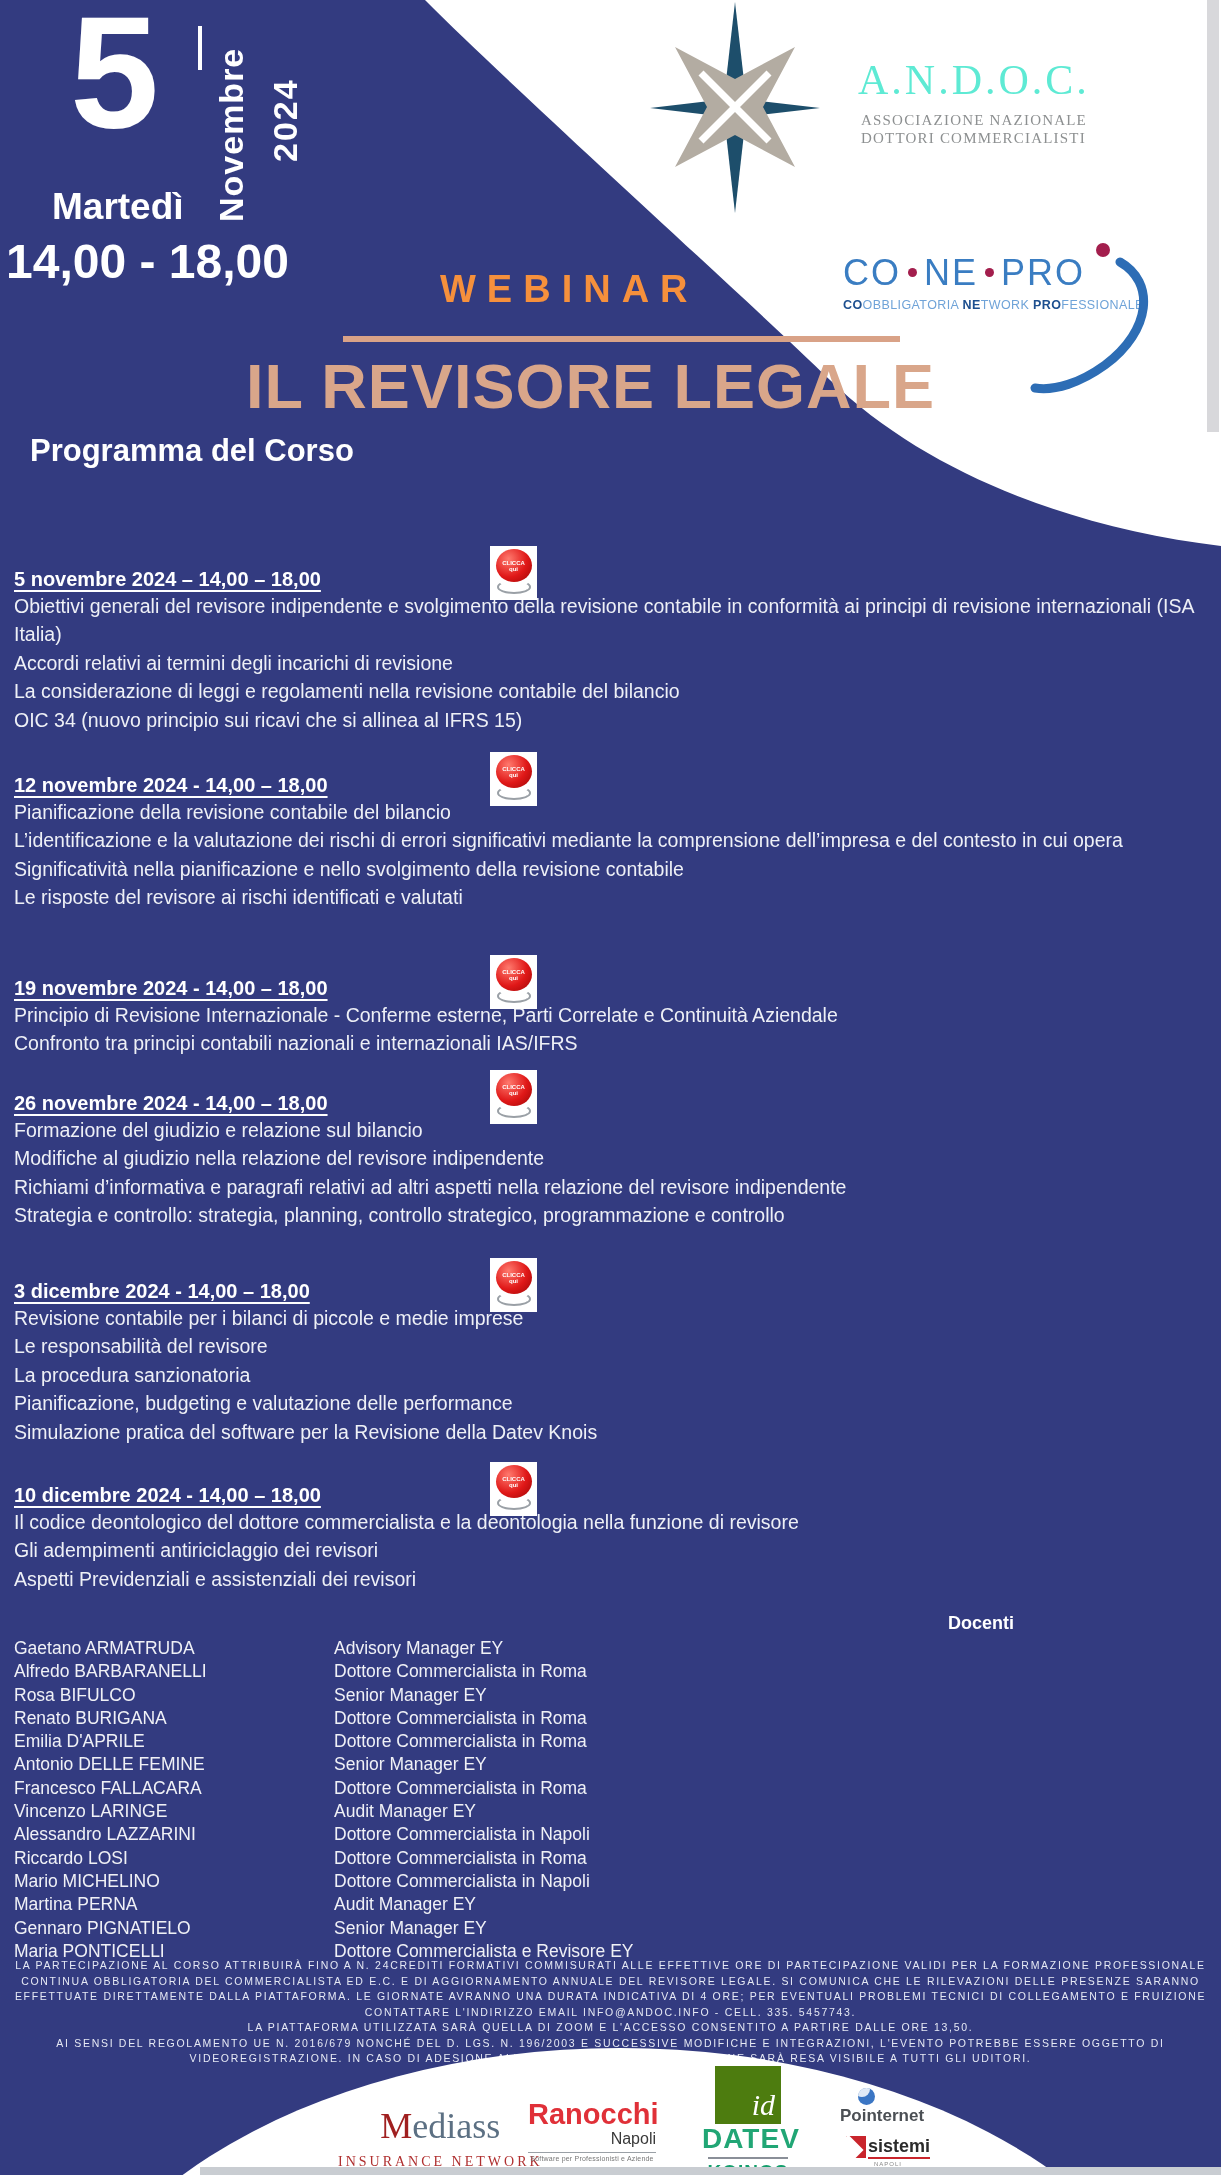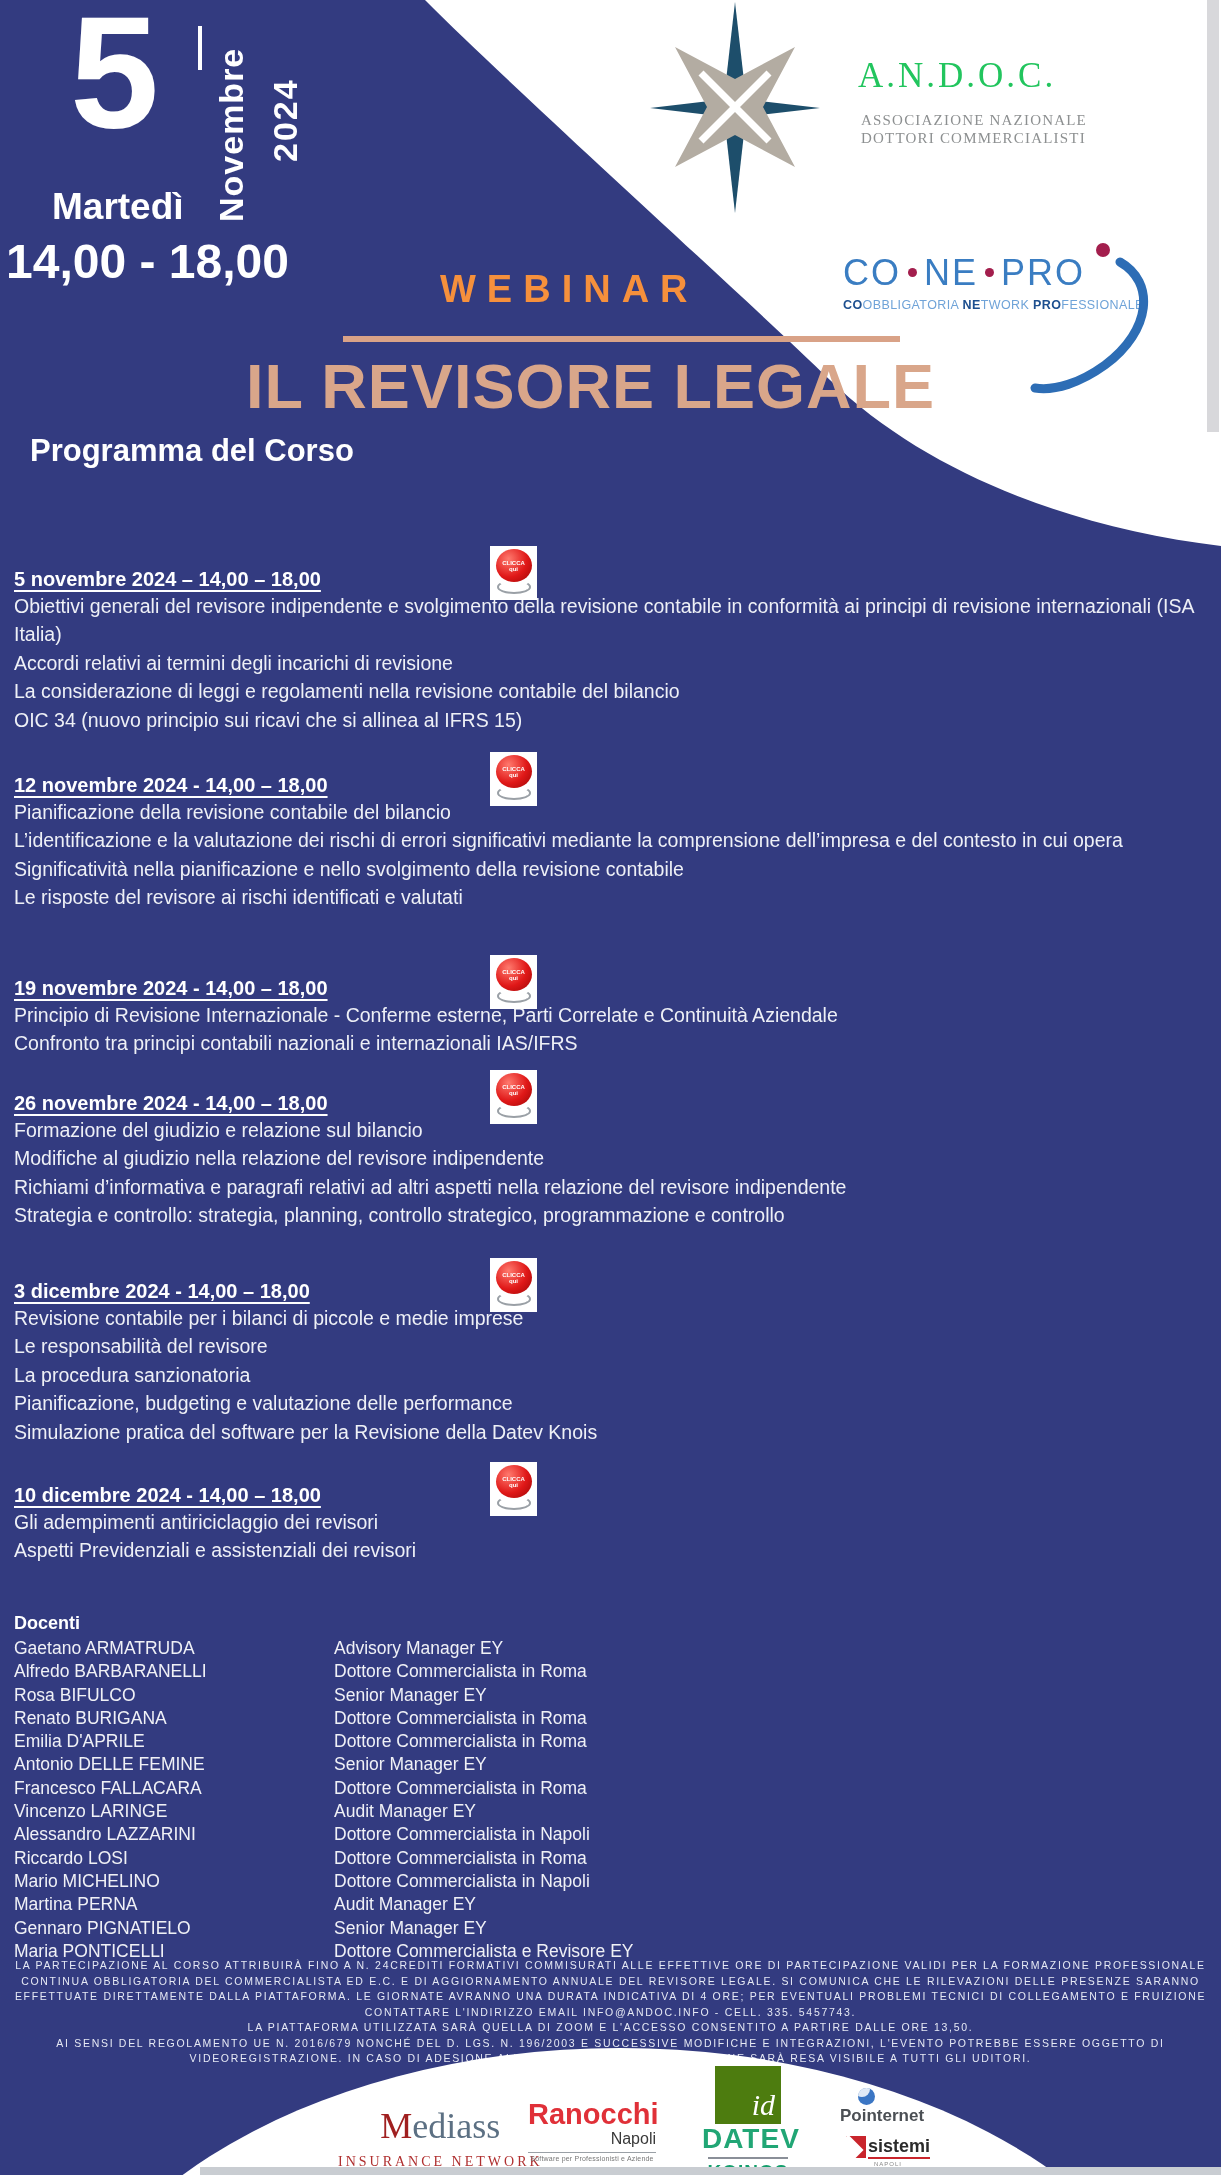--- a/index.html
+++ b/index.html
@@ -15,22 +15,22 @@
   
   .big-day{left:70px;top:-24px;font-size:160px;font-weight:800;color:#fff;line-height:1.2;}
   .tickbar{left:198px;top:26px;width:4px;height:44px;background:#fff;}
   .vtext{transform-origin:0 0;transform:rotate(-90deg);white-space:nowrap;
          font-weight:700;color:#fff;font-size:34px;letter-spacing:1px;}
   .month{left:212px;top:222px;}
   .year{left:266px;top:162px;letter-spacing:2px;}
   .weekday{left:52px;top:186px;font-size:37px;font-weight:700;color:#fff;}
   .timerange{left:6px;top:234px;font-size:48px;font-weight:700;color:#fff;}
   
-  .andoc-name{left:858px;top:56px;font-family:"Liberation Serif",serif;font-size:35px;
-              color:#22c55e;letter-spacing:3px;}
+  .andoc-name{left:858px;top:56px;font-family:"Liberation Serif",serif;font-size:42px;
+              color:#5eead4;letter-spacing:3px;}
   .andoc-sub{left:861px;font-family:"Liberation Serif",serif;font-size:15px;color:#8d9091;letter-spacing:1.2px;}
   
   .conepro{left:843px;top:252px;font-size:36px;color:#3a7dc2;letter-spacing:2px;white-space:nowrap;}
   .conepro .dot{display:inline-block;width:9px;height:9px;border-radius:50%;background:#a31e4d;
                 vertical-align:middle;margin:0 7px 6px 7px;}
   .conepro-sub{left:843px;top:298px;font-size:12.5px;letter-spacing:.4px;color:#6fa3d8;white-space:nowrap;}
   .conepro-sub b{color:#1d4f8f;}
   
   .webinar{left:440px;top:268px;font-size:38px;font-weight:600;letter-spacing:11px;color:#f6903c;}
   .divider{left:343px;top:336px;width:557px;height:6px;background:#d9a287;}
@@ -44,21 +44,21 @@
   .clicca{position:absolute;left:476px;top:-20px;width:47px;height:54px;background:#fff;
           display:flex;flex-direction:column;align-items:center;cursor:pointer;}
   .ball{width:36px;height:33px;border-radius:50%;margin-top:3px;
         background:radial-gradient(circle at 35% 30%,#ff7a6e,#e01818 55%,#9c0505);
         display:flex;flex-direction:column;align-items:center;justify-content:center;
         color:#fff;font-size:6px;font-weight:700;line-height:6px;text-align:center;}
   .saucer{width:30px;height:10px;border-radius:50%;margin-top:-2px;
           border:2px solid #9aa0a6;border-top-color:transparent;}
   
   .docenti{position:absolute;left:14px;top:1613px;width:1000px;}
-  .docenti h4{margin:0 0 4px 0;font-size:18px;font-weight:700;color:#fff;}
+  .docenti h4{margin:0 0 4px 0;font-size:18px;font-weight:700;color:#fff;text-align:right;}
   .drow{position:relative;height:23.3px;font-size:17.5px;color:#f0f1f6;}
   .drow .role{position:absolute;left:320px;top:0;}
   
   .fineprint{position:absolute;left:0;top:1958px;width:1221px;text-align:center;}
   .fineprint div{font-size:10.5px;letter-spacing:1.7px;line-height:15.5px;color:#e6e9f4;white-space:nowrap;}
   
   .bottom-ellipse{position:absolute;left:40px;top:2048px;width:1160px;height:740px;
                   background:#fff;border-radius:50%;}
   .bottom-bar{position:absolute;left:200px;top:2167px;width:1021px;height:8px;background:#c9cdd2;}
   .mediass{left:338px;top:2108px;text-align:center;font-family:"Liberation Serif",serif;}
@@ -204,20 +204,21 @@
 
   <section class="session" style="top:1482px;">
     <div class="clicca">
       <div class="ball">
         <span>CLICCA</span>
           <span>qui</span>
       </div>
       <div class="saucer"></div>
     </div>
     <h3>10 dicembre 2024 - 14,00 – 18,00</h3>
+    <p>Il codice deontologico del dottore commercialista e la deontologia nella funzione di revisore</p>
     <p>Gli adempimenti antiriciclaggio dei revisori</p>
     <p>Aspetti Previdenziali e assistenziali dei revisori</p>
   </section>
 
   <div class="docenti">
     <h4>Docenti</h4>
     <div class="drow"><span>Gaetano ARMATRUDA</span><span class="role">Advisory Manager EY</span></div>
     <div class="drow"><span>Alfredo BARBARANELLI</span><span class="role">Dottore Commercialista in Roma</span></div>
     <div class="drow"><span>Rosa BIFULCO</span><span class="role">Senior Manager EY</span></div>
     <div class="drow"><span>Renato BURIGANA</span><span class="role">Dottore Commercialista in Roma</span></div>

